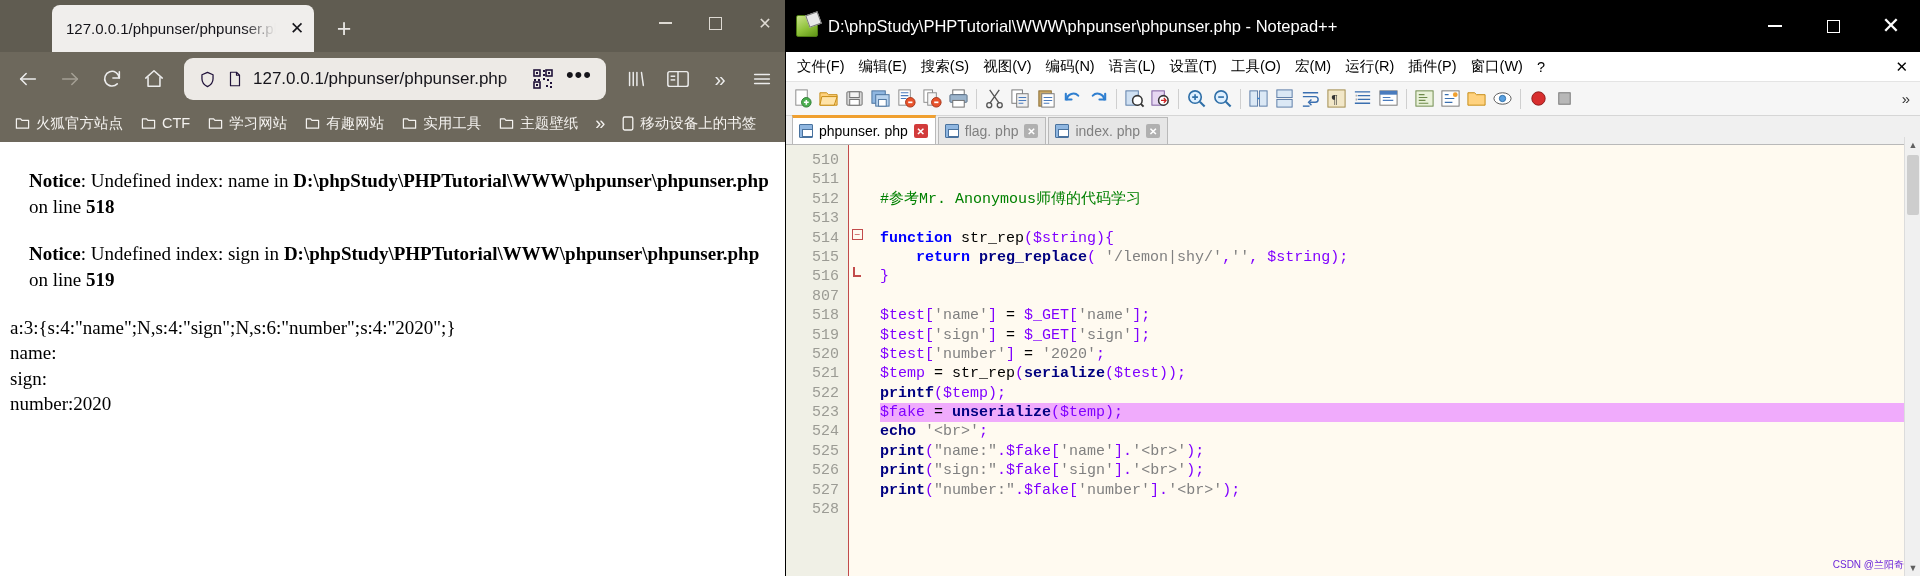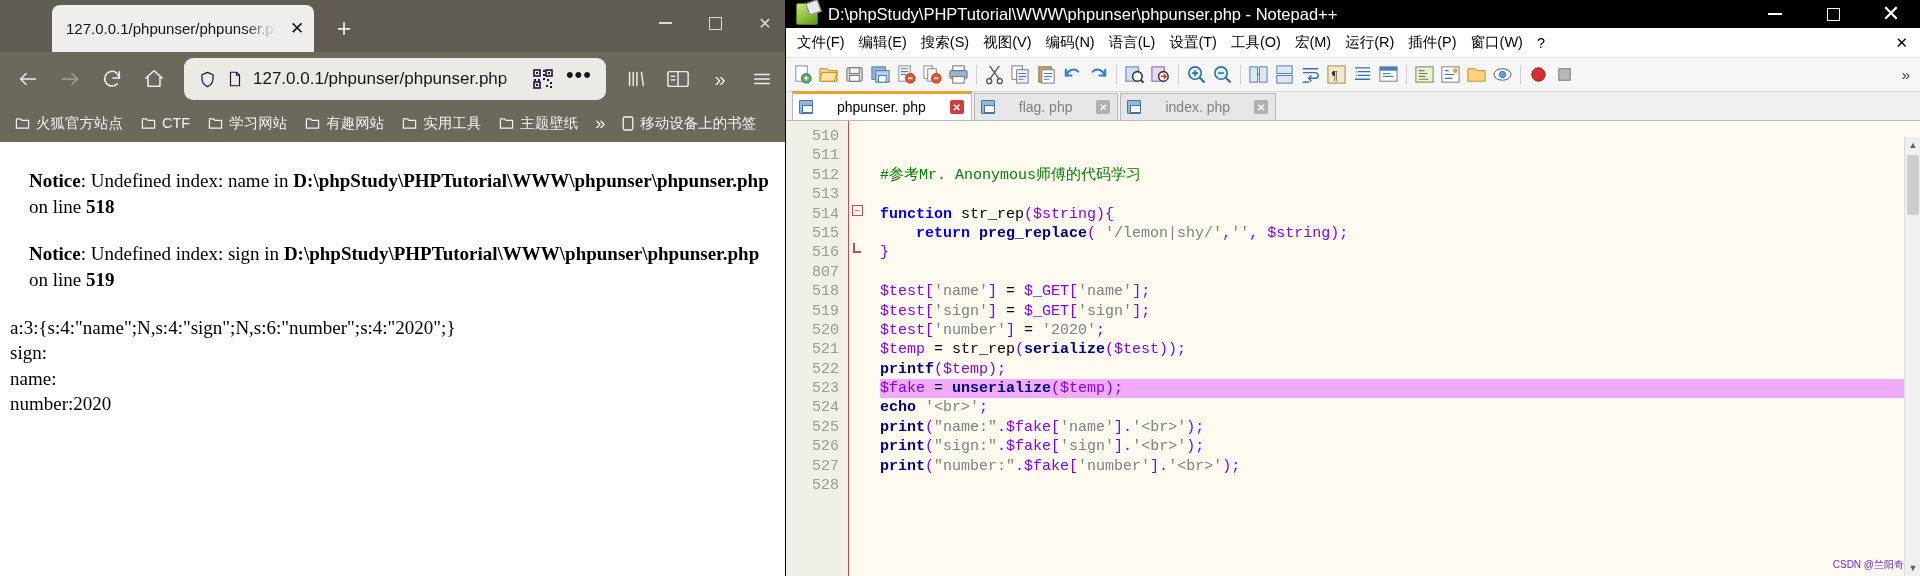--- a/index.html
+++ b/index.html
@@ -131,21 +131,21 @@
   
   .npp {
     position: absolute; left: 785px; top: 0;
     width: 1135px; height: 576px;
     background: #ffffff;
     border-left: 1px solid #000;
     overflow: hidden;
     font-family: "Liberation Sans", sans-serif;
   }
   .npp-title {
-    height: 28px; background: #000; color: #fff;
+    height: 52px; background: #000; color: #fff;
     display: flex; align-items: center;
     padding-left: 10px;
     font-size: 16.5px;
   }
   .npp-icon {
     width: 22px; height: 22px; margin-right: 10px;
     background: linear-gradient(150deg,#c9e28a 0%, #8fc23a 55%, #5f9416 100%);
     border: 1px solid #4e7c12; border-radius: 2px;
     position: relative; flex: none;
   }
@@ -187,21 +187,21 @@
   .tb-more { margin-left: auto; font-size: 15px; color:#333; padding-right:6px;}
 
   .npp-tabs {
     height: 29px; background: #f0f0f0;
     display: flex; align-items: flex-end;
     padding-left: 6px;
     border-bottom: 1px solid #b9b9b9;
   }
   .npp-tab {
     height: 27px; display: flex; align-items: center;
-    gap: 24px; padding: 0 7px 0 6px;
+    gap: 6px; padding: 0 7px 0 6px;
     font-size: 14px;
     border: 1px solid #b9b9b9;
     border-bottom: none;
     background: #e6e6e6;
     color: #808080;
     margin-right: 2px;
     font-family: "Liberation Sans", sans-serif;
   }
   .npp-tab.active {
     background: #fff; color: #000;
@@ -469,22 +469,22 @@
     </div>
 
     <div class="ff-content">
       <div class="notice">
         <b>Notice</b><span>: Undefined index: name in </span><b>D:\phpStudy\PHPTutorial\WWW\phpunser\phpunser.php</b><span> on line </span><b>518</b>
       </div>
       <div class="notice">
         <b>Notice</b><span>: Undefined index: sign in </span><b>D:\phpStudy\PHPTutorial\WWW\phpunser\phpunser.php</b><span> on line </span><b>519</b>
       </div>
       <div class="serial-line">a:3:{s:4:"name";N,s:4:"sign";N,s:6:"number";s:4:"2020";}</div>
+      <div class="serial-line">name:</div>
       <div class="serial-line">sign:</div>
-      <div class="serial-line">name:</div>
       <div class="serial-line">number:2020</div>
     </div>
   </div>
 
   <div class="npp">
 
     <div class="npp-title">
       <span class="npp-icon"></span>
       <span class="npp-title-text">D:\phpStudy\PHPTutorial\WWW\phpunser\phpunser.php - Notepad++</span>
       <div class="npp-wc">

